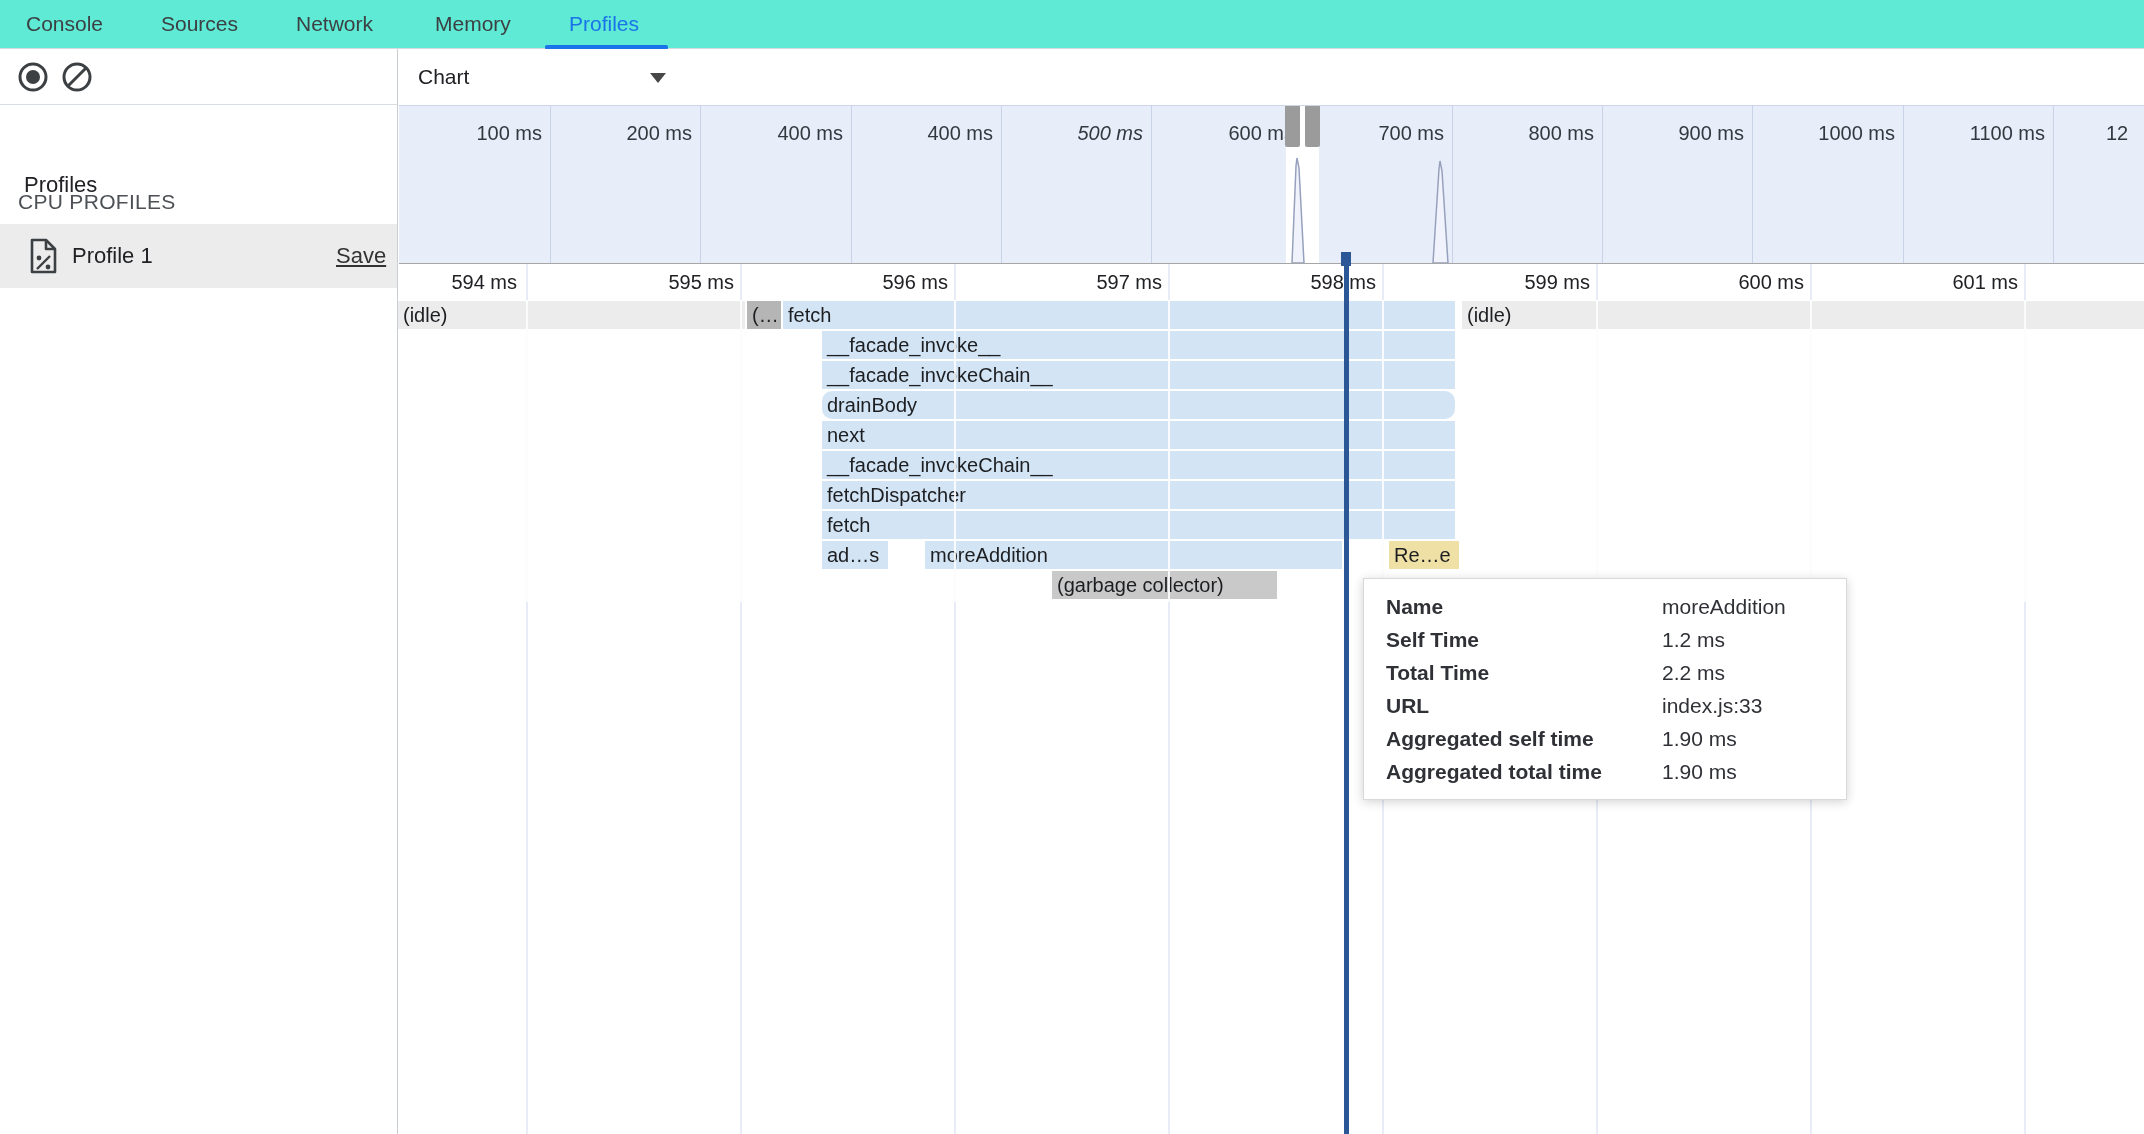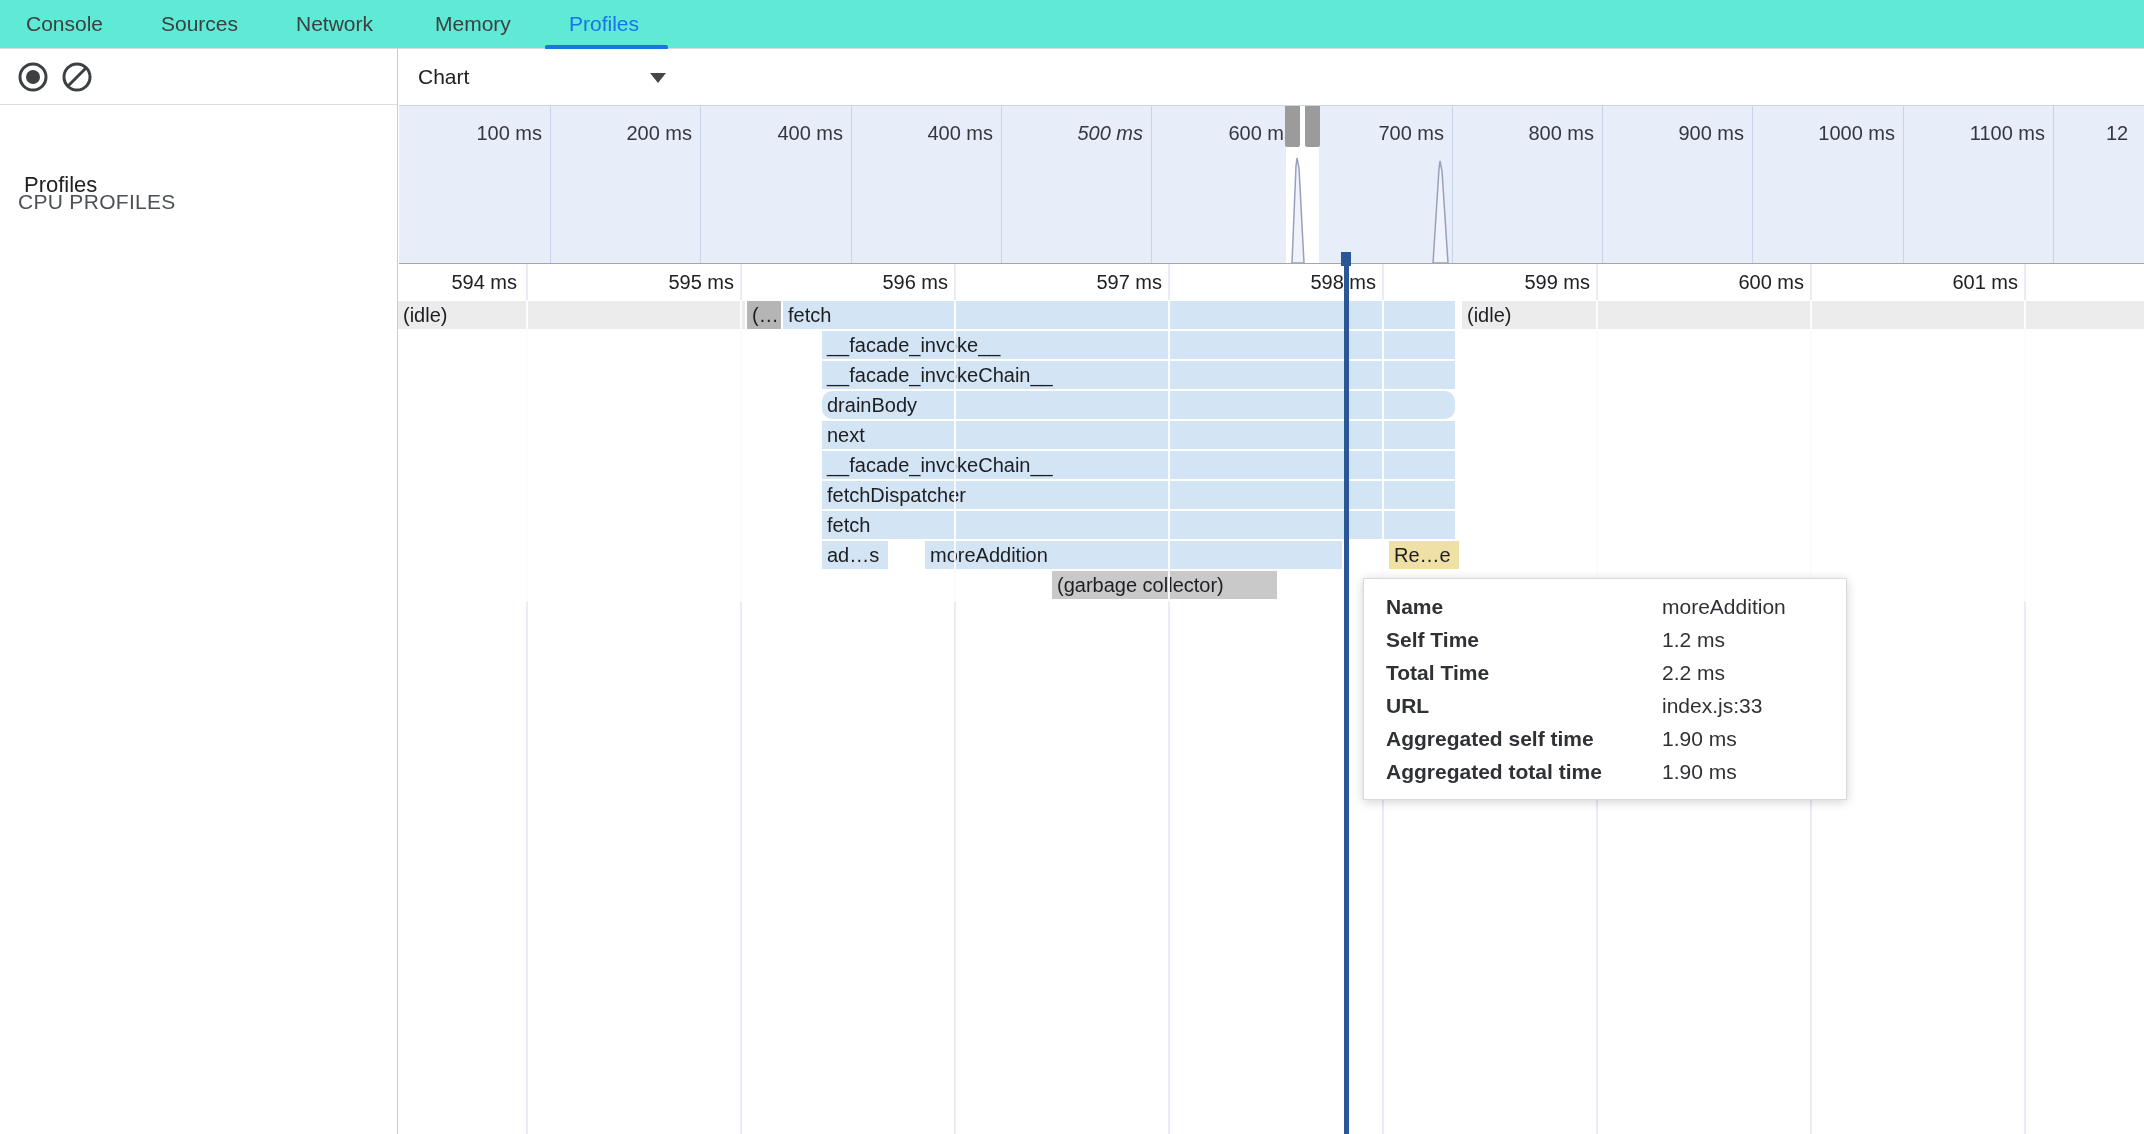--- a/index.html
+++ b/index.html
@@ -87,20 +87,33 @@
       </div>
       <div class="icon-btn" style="left:61px">
         <svg width="32" height="32" viewBox="0 0 32 32">
           <circle cx="16" cy="16" r="13" fill="none" stroke="#3c4043" stroke-width="3"></circle>
           <line x1="7" y1="25" x2="25" y2="7" stroke="#3c4043" stroke-width="3"></line>
         </svg>
       </div>
     </div>
     <div class="profiles-title">Profiles</div>
     <div class="cpu-label">CPU PROFILES</div>
+    <div class="profile-row">
+      <div class="profile-icon">
+        <svg width="29" height="36" viewBox="0 0 29 36">
+          <path d="M3 2 h14 l9 9 v23 h-23 z" fill="none" stroke="#3c4043" stroke-width="2.6" stroke-linejoin="round"></path>
+          <path d="M17 2 v9 h9" fill="none" stroke="#3c4043" stroke-width="2.6" stroke-linejoin="round"></path>
+          <circle cx="10" cy="20" r="2.4" fill="#3c4043"></circle>
+          <circle cx="19" cy="29" r="2.4" fill="#3c4043"></circle>
+          <line x1="8" y1="31" x2="21" y2="18" stroke="#3c4043" stroke-width="2.4"></line>
+        </svg>
+      </div>
+      <div class="profile-name">Profile 1</div>
+      <div class="save-link">Save</div>
+    </div>
   </div>
 
   <div class="main-header">
     <div class="chart-select">
       <span>Chart</span>
       <span class="select-caret"></span>
     </div>
   </div>
 
   <div class="overview" id="overview">

